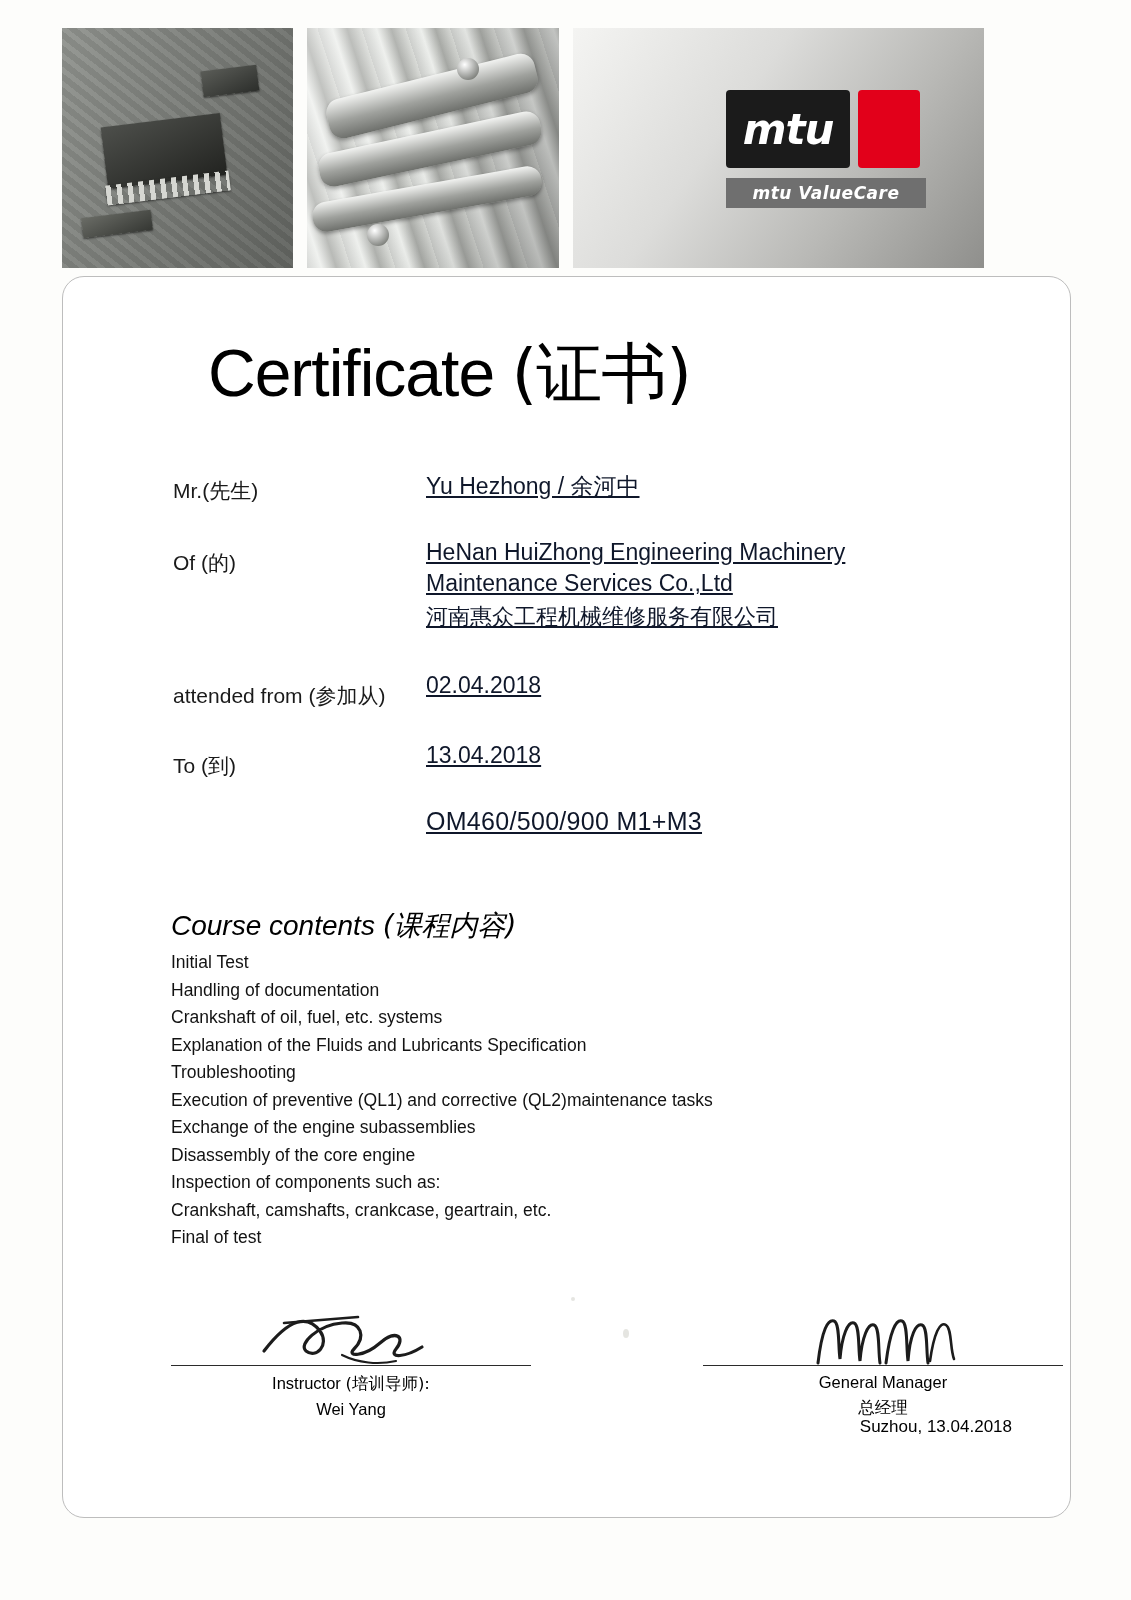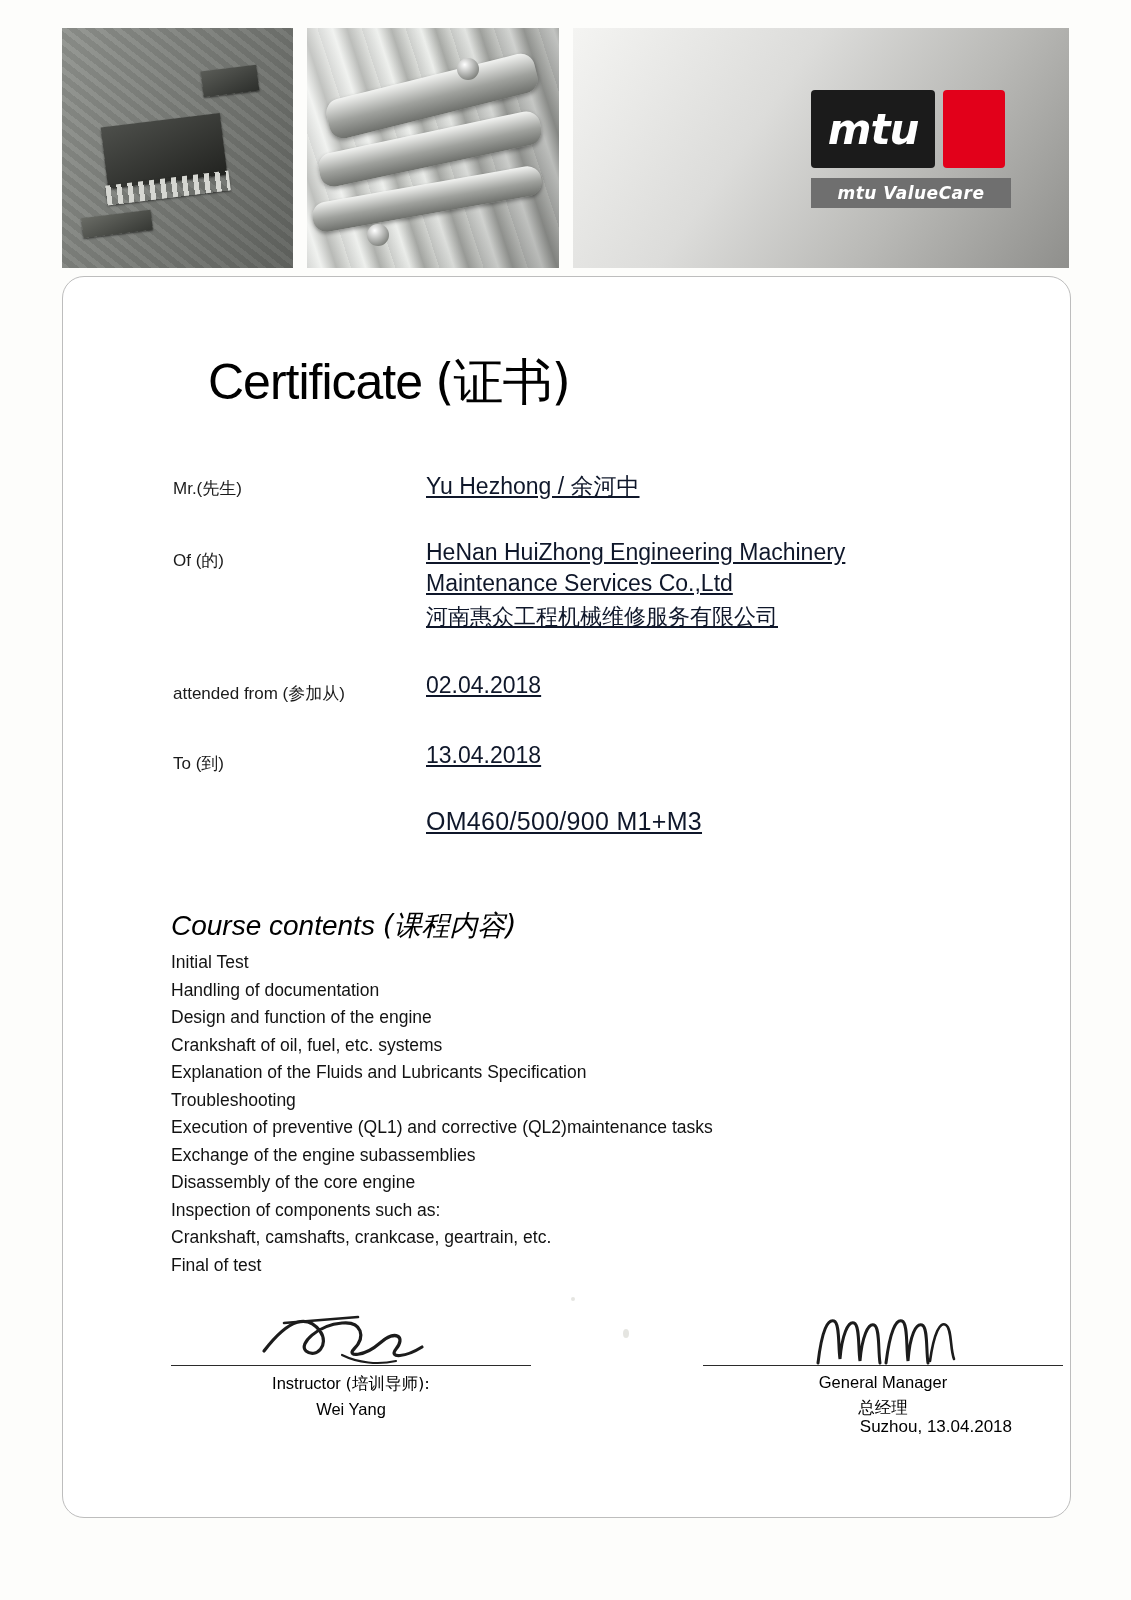--- a/index.html
+++ b/index.html
@@ -17,21 +17,21 @@
     height: 1600px;
     background: #fdfdfb;
     overflow: hidden;
   }
 
   
   .header-band {
     position: absolute;
     left: 62px;
     top: 28px;
-    width: 1007px;
+    width: 922px;
     height: 240px;
     display: flex;
     gap: 14px;
   }
   .photo {
     position: relative;
     overflow: hidden;
   }
   .photo-1 { width: 231px; }
   .photo-2 { width: 252px; }
@@ -148,30 +148,29 @@
     height: 1240px;
     border: 1px solid #bdbdbd;
     border-radius: 22px;
     background: #ffffff;
   }
 
   .title {
     position: absolute;
     left: 145px;
     top: 52px;
-    font-size: 50px;
+    font-size: 66px;
     letter-spacing: -1px;
     white-space: nowrap;
-    margin-top: 20px;
   }
   .title .cn { font-family: "DejaVu Sans", sans-serif; }
 
   .row { position: absolute; }
   .label {
-    font-size: 17px;
+    font-size: 21px;
     color: #1a1a1a;
     white-space: nowrap;
   }
   .value {
     font-size: 23px;
     color: #0f172a;
     white-space: nowrap;
     text-decoration: underline;
   }
   .value-cn { font-family: "DejaVu Sans", sans-serif; font-size: 22px; }
@@ -315,21 +314,20 @@
     <div class="row value val-course-code">OM460/500/900  M1+M3</div>
 
     <div class="contents-heading">
       <span>Course contents</span>
       <span class="cn">(课程内容)</span>
     </div>
 
     <div class="contents-list">
       <div>Initial Test</div>
       <div>Handling of documentation</div>
-      <div>Design and function of the engine</div>
       <div>Crankshaft of oil, fuel, etc. systems</div>
       <div>Explanation of the Fluids and Lubricants Specification</div>
       <div>Troubleshooting</div>
       <div>Execution of preventive (QL1) and corrective (QL2)maintenance tasks</div>
       <div>Exchange of the engine subassemblies</div>
       <div>Disassembly of the core engine</div>
       <div>Inspection of components such as:</div>
       <div>Crankshaft, camshafts, crankcase, geartrain, etc.</div>
       <div>Final of test</div>
     </div>

